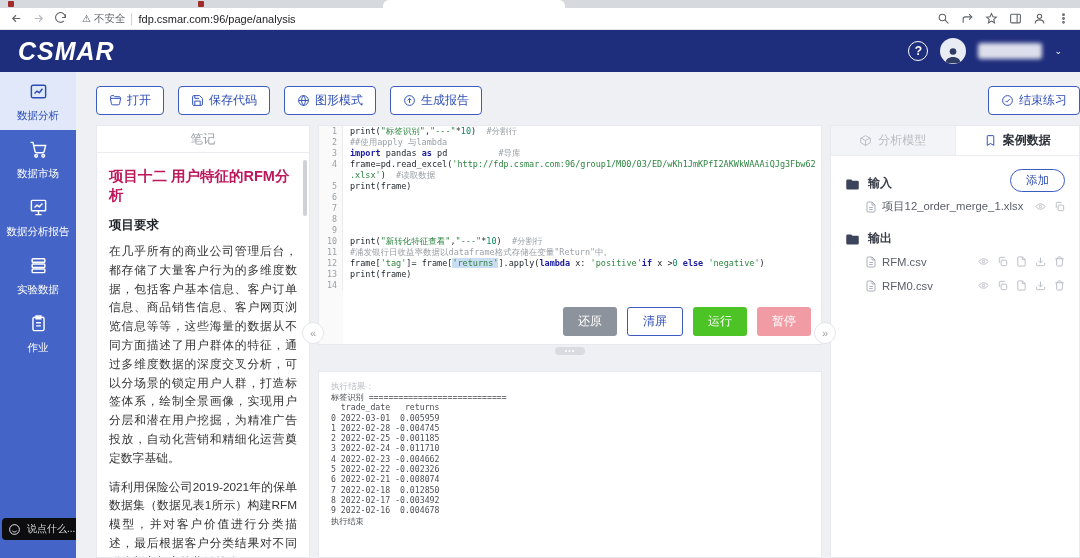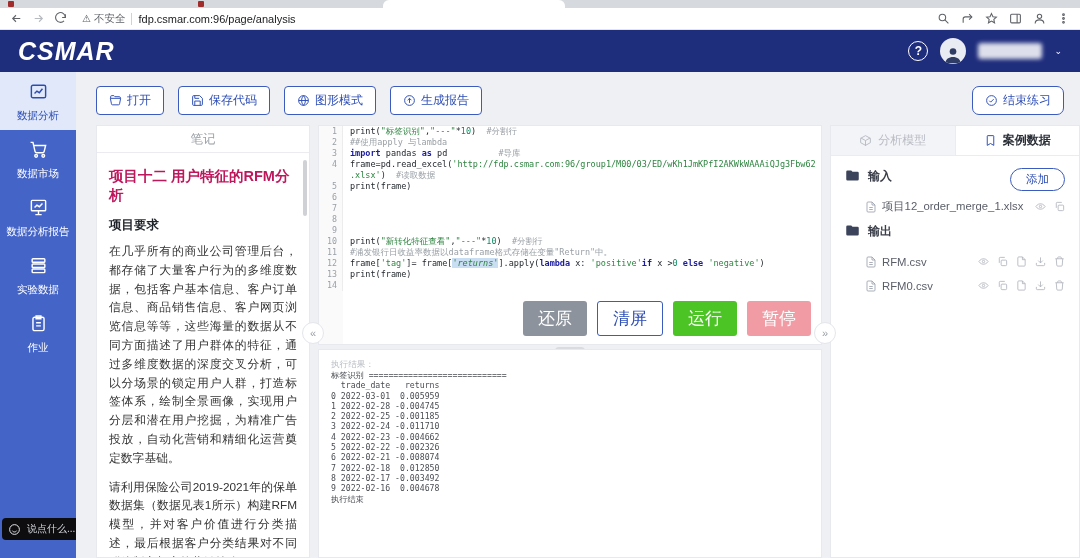--- a/index.html
+++ b/index.html
@@ -38,24 +38,24 @@
   .sb-item.active { background:#e0e8f9; color:#2b4cb3; }
   .sb-item.active svg { stroke:#2b4cb3; }
   .chatpill { position:absolute; left:2px; bottom:18px; background:#0d0d0f; border-radius:4px; height:22px; display:flex; align-items:center; padding:0 6px; gap:6px; color:#cfd2d8; }
   .chatpill svg { width:13px; height:13px; stroke:#e8eaef; fill:none; stroke-width:1.8; }
   .chatpill .txt { font-size:10px; color:#d4d7dd; }
   .chatpill .sep { width:1px; height:12px; background:#3a3a40; }
   .chatpill .col { font-size:10px; color:#d4d7dd; }
 
   
   .main { position:absolute; top:72px; left:76px; right:0; bottom:0; background:#eef0f3; }
-  .toolbar { position:absolute; top:14px; left:20px; right:16px; display:flex; gap:14px; }
+  .toolbar { position:absolute; top:14px; left:20px; right:0; display:flex; gap:14px; }
   .tbtn { display:flex; align-items:center; gap:5px; background:#fff; border:1px solid #3b5bbf; color:#2f4fb5; border-radius:4px; padding:5px 12px; font-size:12px; cursor:pointer; }
   .tbtn svg { width:13px; height:13px; stroke:#2f4fb5; fill:none; stroke-width:1.8; }
-  .tbtn.end { margin-left:auto;border-radius:7px; }
+  .tbtn.end { margin-left:auto; }
 
   .panel { position:absolute; background:#fff; border:1px solid #e7e9ee; }
 
   
   .manual { left:20px; top:53px; width:214px; bottom:0; overflow:hidden; }
   .mtabs { display:flex; height:27px; border-bottom:1px solid #ececf0; }
   .mtab { flex:1; display:flex; align-items:center; justify-content:center; font-size:12.5px; color:#9aa0a6; cursor:pointer; }
   .mtab.active { color:#2f4fb5; font-weight:700; border-bottom:2px solid #2f4fb5; }
   .mbody { padding:10px 12px; }
   .mtitle { font-size:14.5px; font-weight:800; color:#be185d; margin:4px 0 12px; }
@@ -63,45 +63,45 @@
   .mp { font-size:11.8px; line-height:18.8px; color:#333; text-align:justify; margin-bottom:10px; }
   .mscroll { position:absolute; right:2px; top:34px; width:4px; height:56px; background:#cfd1d6; border-radius:2px; }
 
   
   .editor { left:242px; top:53px; width:504px; height:220px; background:linear-gradient(90deg,#fafafa 24px,#fff 24px); overflow:hidden; border:1px solid #e7e9ee; position:absolute; }
   .cl { display:flex; height:11px; white-space:pre; }
   .ln { width:24px; flex:0 0 24px; text-align:right; padding-right:5px; color:#9aa0a6; font:8.3px "DejaVu Sans Mono", monospace; border-right:1px solid #ececec; }
   .ct { padding-left:7px; font:8.5px "DejaVu Sans Mono", monospace; color:#24292e; }
   .tk-d { color:#24292e; } .tk-k { color:#1b1ba0; font-weight:bold; }
   .tk-s { color:#2e8540; } .tk-cm { color:#9aa0a6; }
-  .tk-num { color:#0f8a62; } .tk-sel { background:#c9ddf3;font-style:italic; }
+  .tk-num { color:#0f8a62; } .tk-sel { background:#c9ddf3; }
   .edit-btns { position:absolute; right:10px; bottom:8px; display:flex; gap:10px; }
-  .ebtn { border:none; border-radius:3px; font-size:17px; padding:5px 15px; color:#fff; cursor:pointer; font-family:inherit; }
+  .ebtn { border:none; border-radius:3px; font-size:12px; padding:5px 15px; color:#fff; cursor:pointer; font-family:inherit; }
   .ebtn.restore { background:#8d939c; }
   .ebtn.clear { background:#fff; border:1px solid #3b5bbf; color:#2f4fb5; }
   .ebtn.run { background:#4cc425; }
   .ebtn.pause { background:#f19ca4; }
 
   .dragpill { position:absolute; left:242px; width:504px; top:275px; display:flex; justify-content:center; }
   .dragpill .pill { width:30px; height:8px; background:#d9dbe0; border-radius:4px; color:#fff; font-size:7px; line-height:7px; text-align:center; letter-spacing:1px; }
 
   
-  .output { left:242px; top:277px; width:504px; bottom:0; padding:8px 12px; overflow:hidden; }
+  .output { left:242px; top:299px; width:504px; bottom:0; padding:8px 12px; overflow:hidden; }
   .out-h { font:8.6px "DejaVu Sans Mono", monospace; color:#b9bdc4; line-height:12px; }
   .out-l { font:8.2px "DejaVu Sans Mono", monospace; color:#4a4d52; line-height:10.3px; white-space:pre; }
 
   
   .rpanel { left:754px; top:53px; right:0; bottom:0; }
   .rtabs { display:flex; height:30px; border-bottom:1px solid #ececf0;justify-content:space-between; }
   .rtab { flex:1; display:flex; align-items:center; justify-content:center; gap:6px; font-size:12px; cursor:pointer; }
   .rtab.inactive { background:#f3f4f7; color:#b9bcc4; border-right:1px solid #ececf0; }
   .rtab.active { color:#2a2e37; font-weight:700; }
   .rtab svg { width:13px; height:13px; fill:none; stroke-width:1.8; }
   .rbody { padding:12px 14px; }
-  .sec-row { display:flex; align-items:flex-start; gap:8px; height:24px; margin-bottom:4px; }
+  .sec-row { display:flex; align-items:flex-end; gap:8px; height:24px; margin-bottom:4px; }
   .sec-row .sec-lbl { font-size:12px; color:#3b3f4a; font-weight:600; }
   .sec-row svg { width:15px; height:15px; }
   .add-btn { margin-left:auto; border:1px solid #3b5bbf; color:#2f4fb5; background:#fff; border-radius:12px; font-size:11.5px; padding:3px 15px; cursor:pointer; font-family:inherit; }
   .file-row { display:flex; align-items:center; gap:5px; height:21px; margin:0 0 3px 20px; }
   .file-row .fname { font-size:11.3px; color:#5a5e68; }
   .file-row svg.doc { width:12px; height:12px; stroke:#9ba1ad; fill:none; stroke-width:1.7; }
   .fics { margin-left:auto; display:flex; gap:8px; align-items:center; }
   .fics svg { width:11px; height:11px; stroke:#b0b3bc; fill:none; stroke-width:1.8; cursor:pointer; }
 
   

